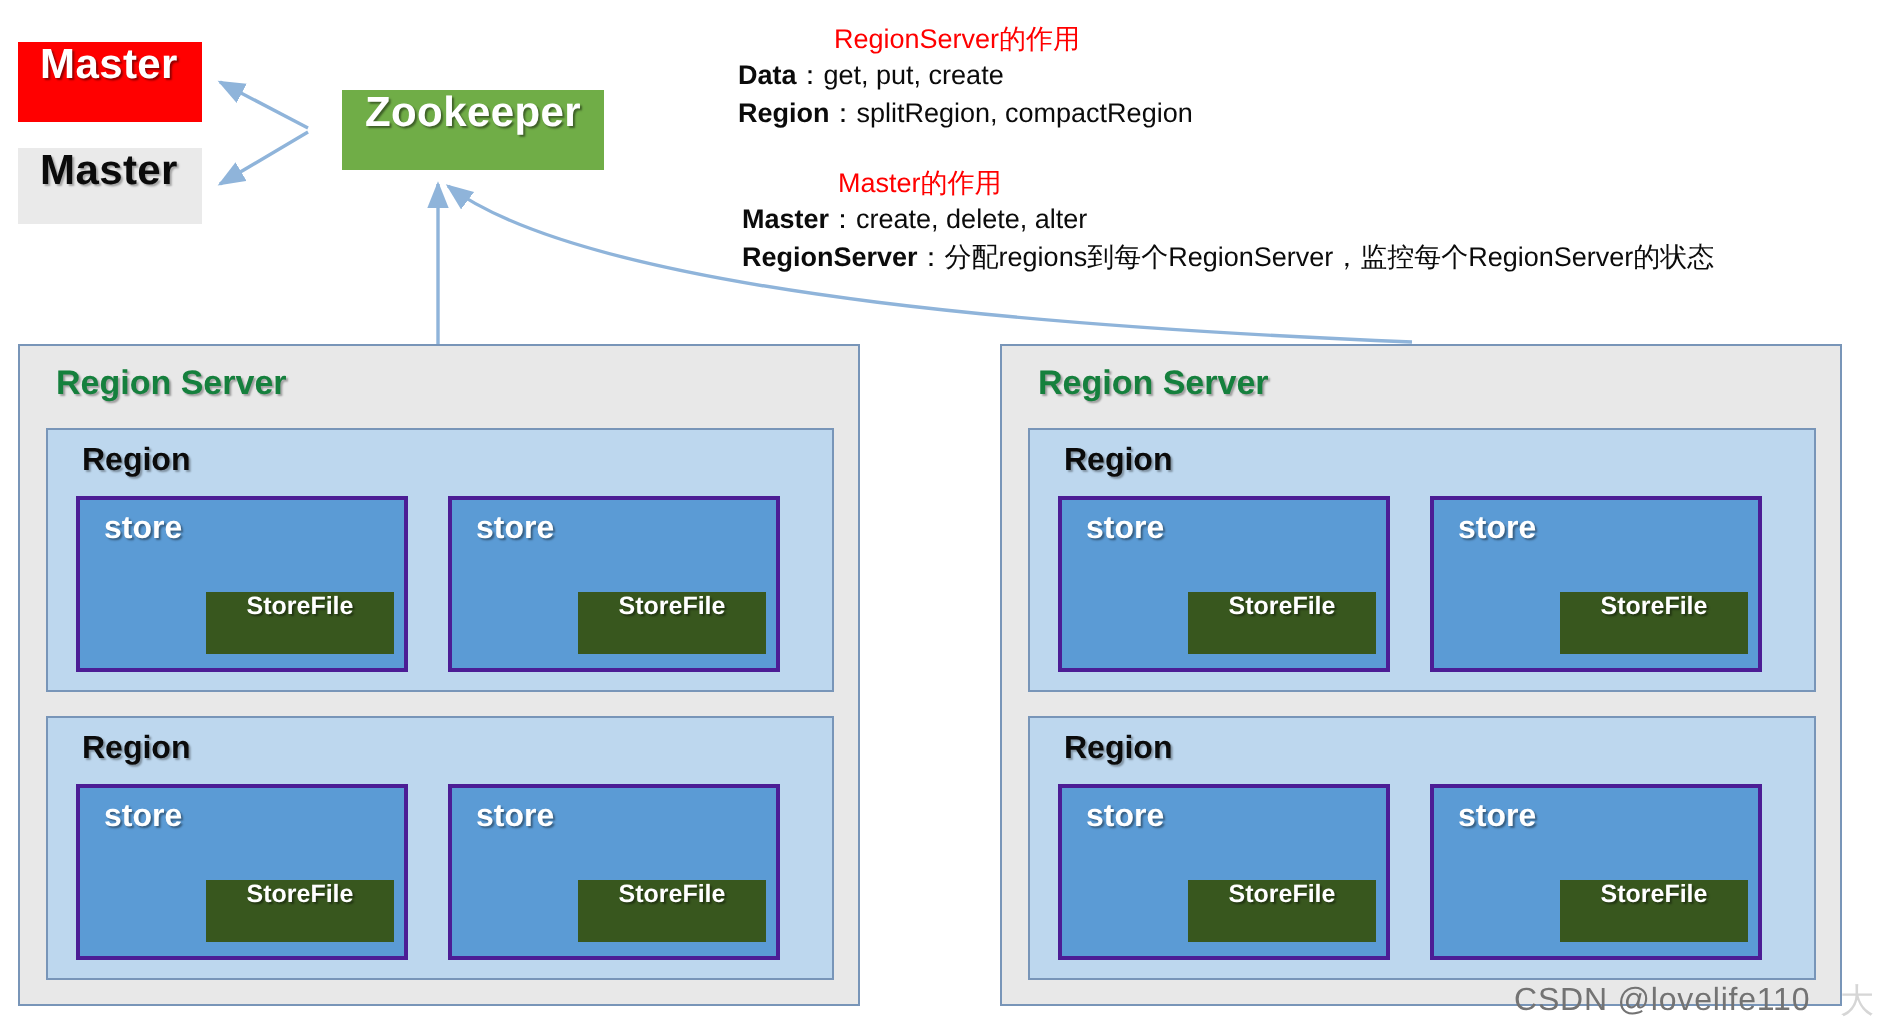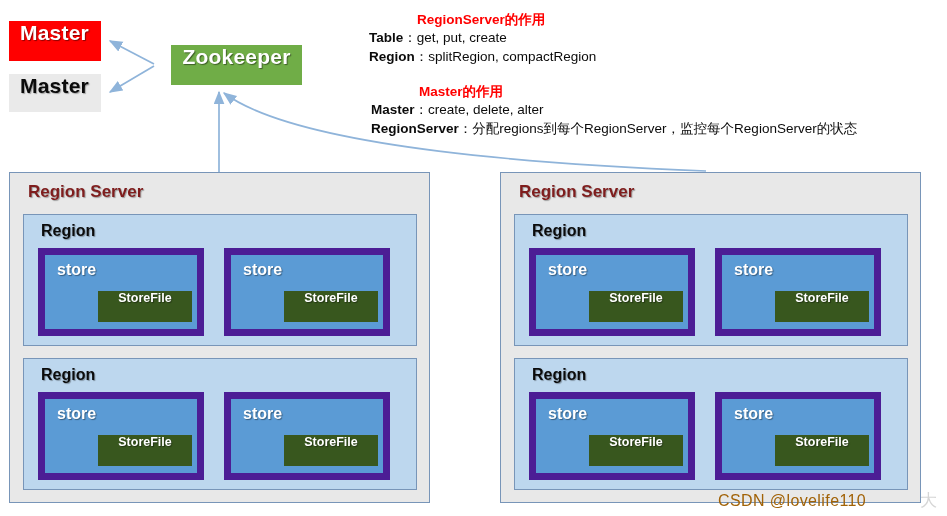--- a/index.html
+++ b/index.html
@@ -76,21 +76,21 @@
     position: absolute;
     font-size: 13.5px;
     line-height: 18.5px;
     color: #0b0b0b;
     white-space: nowrap;
   }
   #annot-regionserver { left: 369px; top: 10px; }
   #annot-master       { left: 371px; top: 82px; }
   .annot .annot-title {
     color: #FF0000;
-    font-weight: bold;
+    font-weight: normal;
     font-size: 13.5px;
     line-height: 19px;
     padding-left: 48px;
   }
   .annot .annot-row { font-size: 13.5px; line-height: 18.5px; }
   .annot .k { font-weight: bold; }
 
   
   .regionserver {
     position: absolute;
@@ -102,21 +102,21 @@
     top: 172px;
   }
   #rs-left  { left: 9px; }
   #rs-right { left: 500px; }
 
   .rs-title {
     position: absolute;
     left: 18px; top: 9px;
     font-size: 17px;
     font-weight: bold;
-    color: #7f1d1d;
+    color: #15803d;
     text-shadow: 1px 1px 1px rgba(0,0,0,0.32);
     white-space: nowrap;
   }
 
   .region {
     position: absolute;
     box-sizing: border-box;
     left: 13px;
     width: 394px;
     height: 132px;
@@ -136,21 +136,21 @@
     white-space: nowrap;
   }
 
   .store {
     position: absolute;
     box-sizing: border-box;
     top: 33px;
     width: 166px;
     height: 88px;
     background: #5B9BD5;
-    border: 7px solid #4c1d95;
+    border: 2px solid #4c1d95;
   }
   .store.s1 { left: 14px; }
   .store.s2 { left: 200px; }
 
   .store-title {
     position: absolute;
     left: 12px; top: 6px;
     font-size: 16px;
     font-weight: bold;
     color: #ffffff;
@@ -172,24 +172,24 @@
     font-size: 12.5px;
     font-weight: bold;
     color: #ffffff;
     text-shadow: 1px 1px 1px rgba(0,0,0,0.40);
     white-space: nowrap;
   }
 
   
   #watermark {
     position: absolute;
-    left: 718px;
+    left: 757px;
     top: 492px;
     font-size: 16px;
-    color: #a16207;
+    color: #737373;
     white-space: nowrap;
     letter-spacing: 0.4px;
   }
   #watermark-tail {
     position: absolute;
     left: 920px;
     top: 489px;
     font-size: 17px;
     color: #D6D6D6;
   }
@@ -223,21 +223,21 @@
     <span class="node-label">Master</span>
   </div>
 
   <div class="node" id="zookeeper">
     <span class="node-label">Zookeeper</span>
   </div>
 
   <div class="annot" id="annot-regionserver">
     <div class="annot-title">RegionServer的作用</div>
     <div class="annot-row">
-      <span class="k">Table</span><span>：</span><span>get, put, create</span>
+      <span class="k">Data</span><span>：</span><span>get, put, create</span>
     </div>
     <div class="annot-row">
       <span class="k">Region</span><span>：</span><span>splitRegion, compactRegion</span>
     </div>
   </div>
 
   <div class="annot" id="annot-master">
     <div class="annot-title">Master的作用</div>
     <div class="annot-row">
       <span class="k">Master</span><span>：</span><span>create, delete, alter</span>

